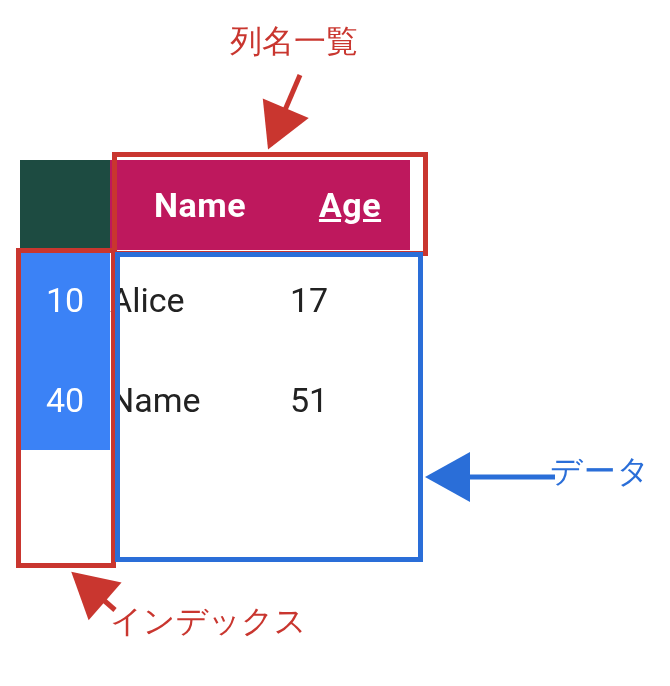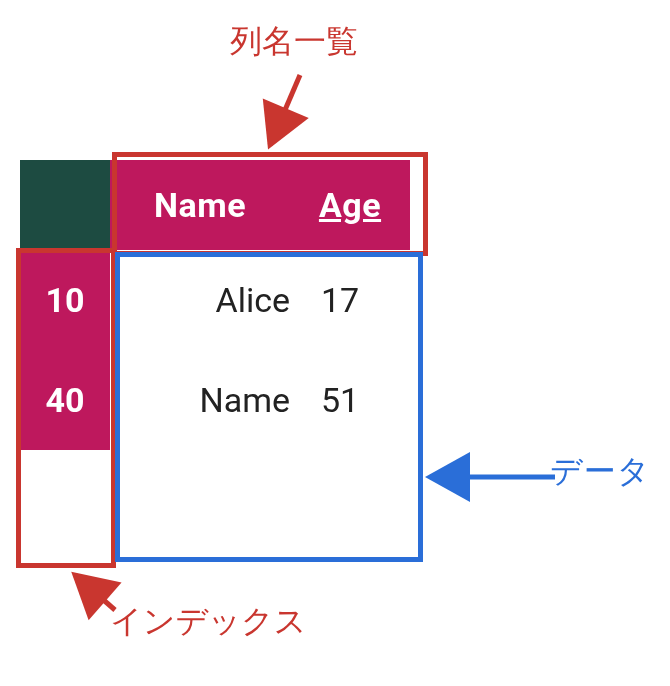--- a/index.html
+++ b/index.html
@@ -39,36 +39,36 @@
       background: #be185d;
       color: #fff;
       font-weight: 700;
       font-size: 34px;
       height: 90px;
       letter-spacing: 0.5px;
     }
     .col-header.name { width: 180px; }
     .col-header.age  { width: 120px; text-decoration: underline; }
     .row-header {
-      background: #be185d;
+      background: #3b82f6;
       color: #fff;
-      font-weight: 700;
+      font-weight: 400;
       font-size: 34px;
       width: 90px;
       height: 100px;
     }
     .data {
       background: #ffffff;
       color: #222;
       font-size: 34px;
       font-weight: 400;
       height: 100px;
     }
-    .data.name { text-align: right; }
-    .data.age  { text-align: center; padding-right: 20px; }
+    .data.name { text-align: left; }
+    .data.age  { text-align: left; padding-right: 20px; }
     tr.alt .data { background: #f2f2f2; }
 
     .red-box {
       position: absolute;
       border: 5px solid #c9362f;
       pointer-events: none;
     }
     .blue-box {
       position: absolute;
       border: 5px solid #2a6ed8;

